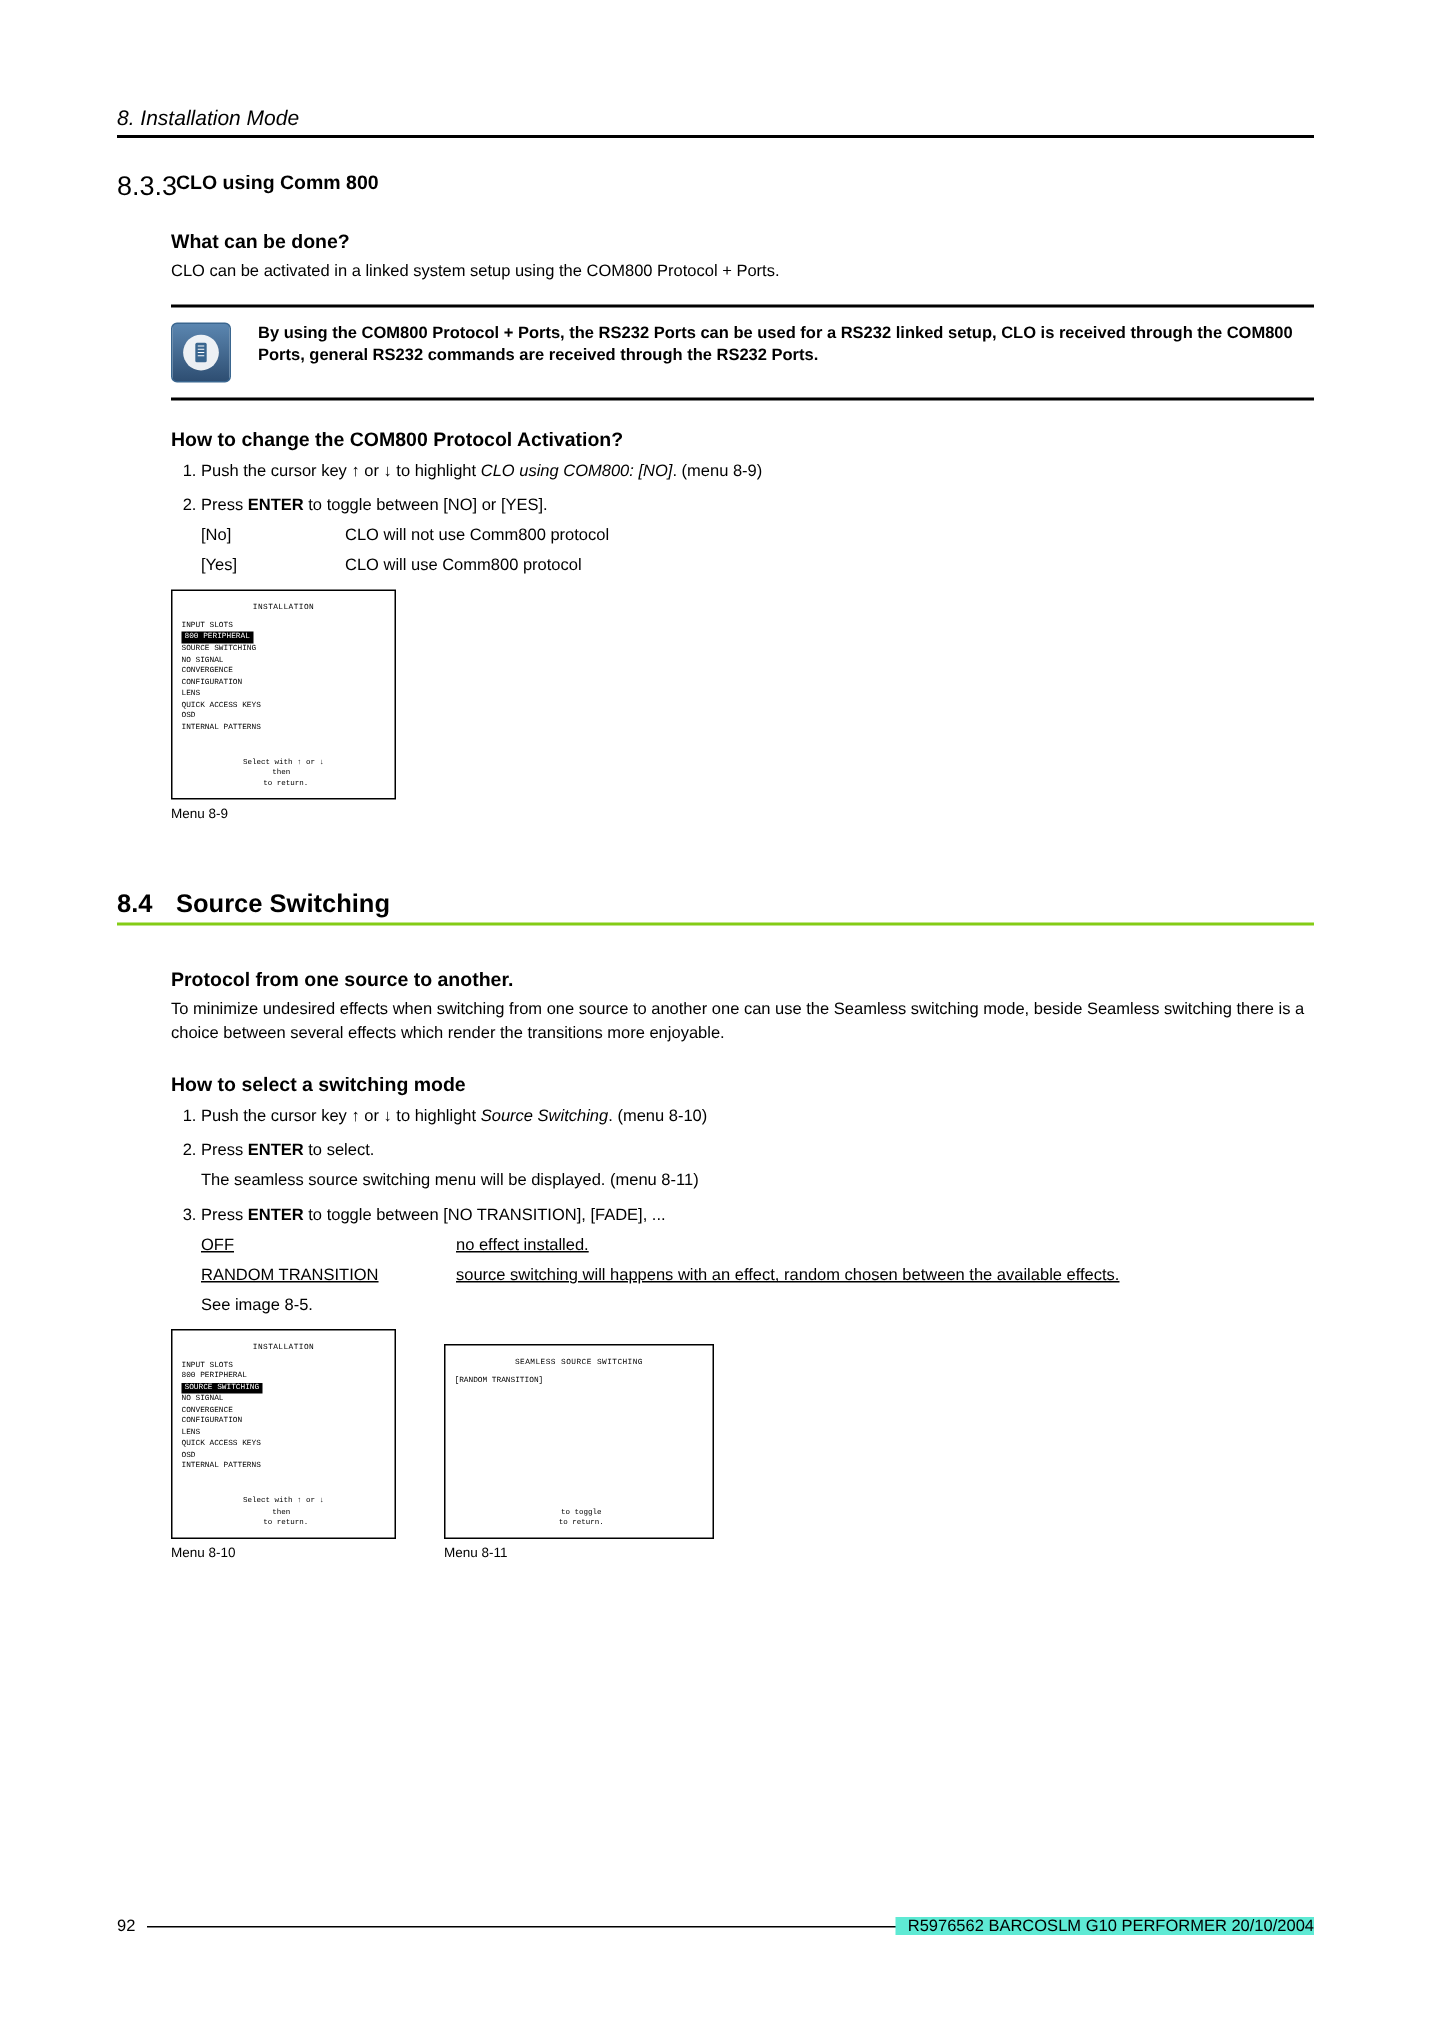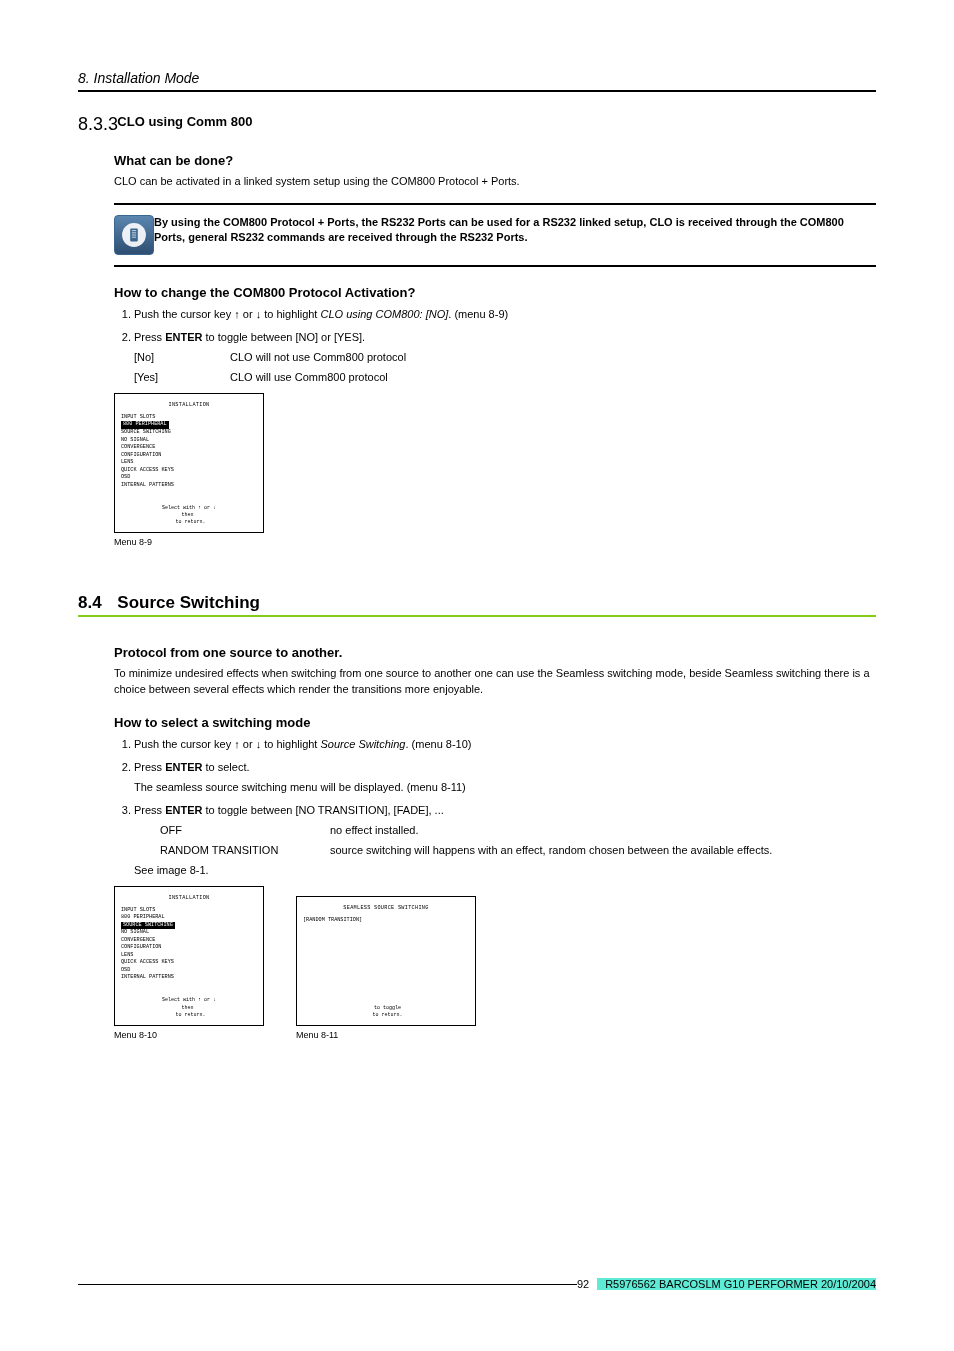--- a/index.html
+++ b/index.html
@@ -40,21 +40,21 @@
   }
   .bodytext {
     margin-left: 36px;
     font-size: 11px;
     line-height: 1.4;
     margin-bottom: 8px;
   }
   .note-block {
     display: flex;
     align-items: stretch;
-    gap: 0;
+    gap: 18px;
     margin: 14px 0;
     border-top: 2px solid #000;
     border-bottom: 2px solid #000;
     padding: 10px 0;
     margin-left: 36px;
   }
   .note-icon {
     flex: 0 0 40px;
     height: 40px;
     border: 1px solid #3a668f;
@@ -81,24 +81,25 @@
   .italic { font-style: italic; }
   .option-row {
     margin-left: 56px;
     font-size: 11px;
     margin-bottom: 8px;
     display: flex;
   }
   .option-row .opt-label { width: 96px; }
   .option-row .opt-desc { flex: 1; }
   .effects-row {
-    margin-left: 82px;
+    margin-left: 56px;
     font-size: 11px;
     margin-bottom: 8px;
     display: flex;
+    text-decoration: underline;
   }
   .effects-row .eff-label { width: 170px; }
   .effects-row .eff-desc { flex: 1; }
   .menu-figs {
     margin-left: 36px;
     display: flex;
     gap: 32px;
     align-items: flex-end;
     margin-top: 10px;
   }
@@ -154,21 +155,21 @@
   .footer {
     position: absolute;
     bottom: 54px;
     left: 78px;
     right: 78px;
     font-size: 11px;
   }
   .footer-line {
     border-top: 1px solid #000;
     display: flex;
-    justify-content: flex-end;
+    justify-content: space-between;
     padding-top: 0;
   }
   .footer-left {
     position: relative;
     top: -7px;
     background: #fff;
     padding-right: 8px;
   }
   .footer-right {
     position: relative;
@@ -280,21 +281,21 @@
 
   <div class="effects-row">
     <span class="eff-label">OFF</span>
     <span class="eff-desc">no effect installed.</span>
   </div>
   <div class="effects-row">
     <span class="eff-label">RANDOM TRANSITION</span>
     <span class="eff-desc">source switching will happens with an effect, random chosen between the available effects.</span>
   </div>
 
-  <div class="see-note">See image 8-1.</div>
+  <div class="see-note">See image 8-5.</div>
 
   <div class="menu-figs">
     <div>
       <div class="menu-panel">
           <div class="mp-title">INSTALLATION</div>
           <div style="height:4px"></div>
           <div class="mp-line">INPUT SLOTS</div>
           <div class="mp-line">800 PERIPHERAL</div>
           <div class="mp-line"><span class="mp-hi">SOURCE SWITCHING</span></div>
           <div class="mp-line">NO SIGNAL</div>

